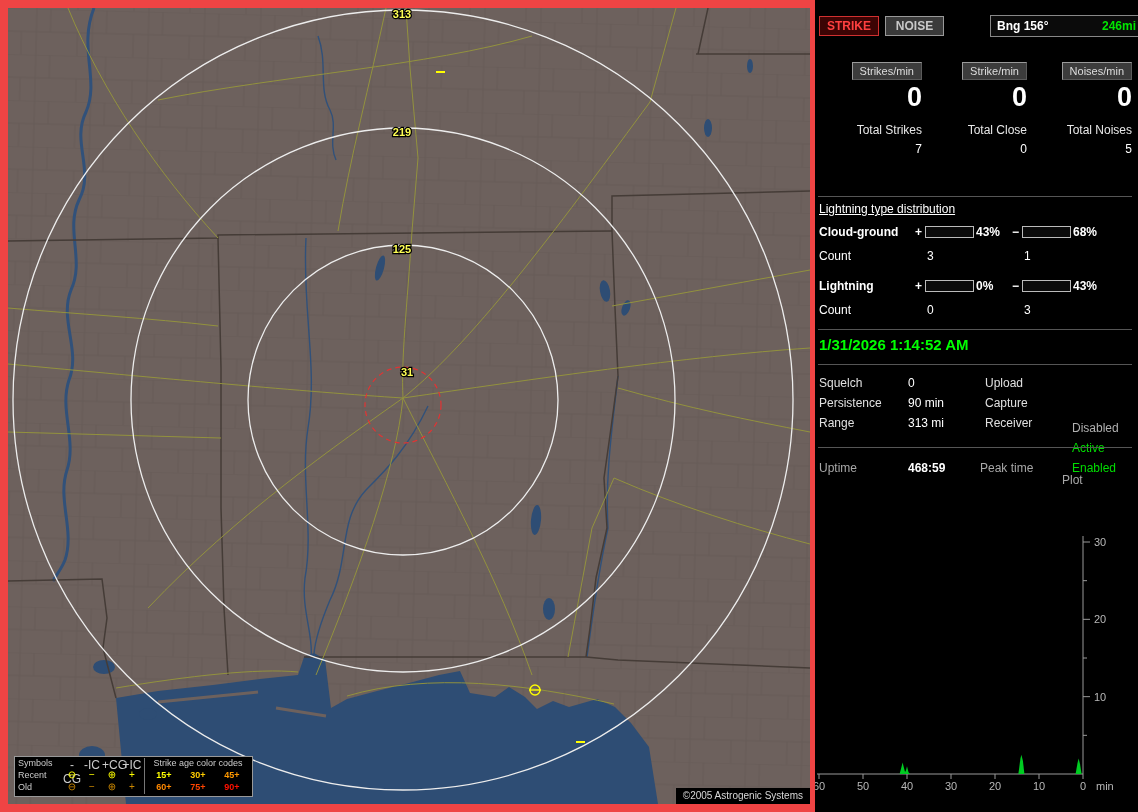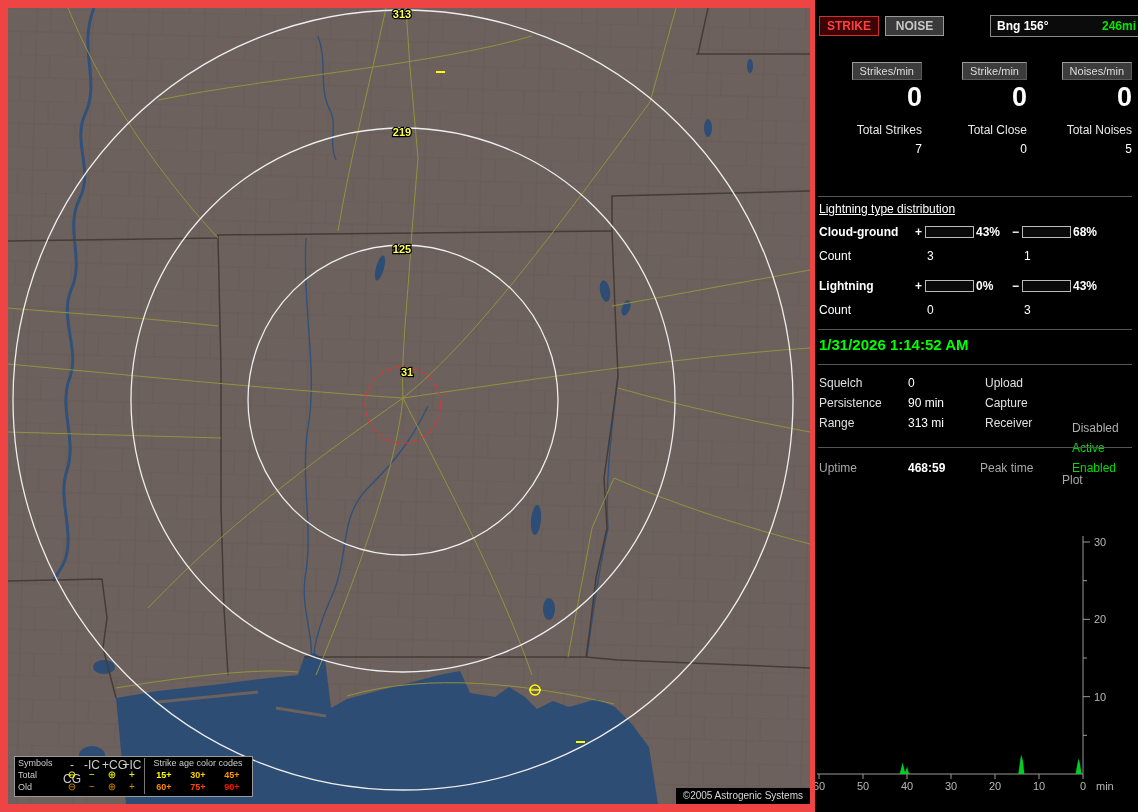--- a/index.html
+++ b/index.html
@@ -169,21 +169,21 @@
     <div class="legend">
       <div class="lg-row">
         <span class="lg-c0">Symbols</span>
         <span class="lg-sym">-CG</span>
         <span class="lg-sym">-IC</span>
         <span class="lg-sym">+CG</span>
         <span class="lg-sym">+IC</span>
         <span class="lg-agehead">Strike age color codes</span>
       </div>
       <div class="lg-row">
-        <span class="lg-c0">Total</span>
+        <span class="lg-c0">Recent</span>
         <span class="lg-glyph" style="color: rgb(255, 255, 0);">⊖</span>
         <span class="lg-glyph" style="color: rgb(255, 255, 0);">−</span>
         <span class="lg-glyph" style="color: rgb(255, 255, 0);">⊕</span>
         <span class="lg-glyph" style="color: rgb(255, 255, 0);">+</span>
         <span class="lg-ages">
           <span class="lg-age" style="color: rgb(255, 255, 0);">15+</span>
           <span class="lg-age" style="color: rgb(255, 204, 0);">30+</span>
           <span class="lg-age" style="color: rgb(255, 153, 0);">45+</span>
         </span>
       </div>

